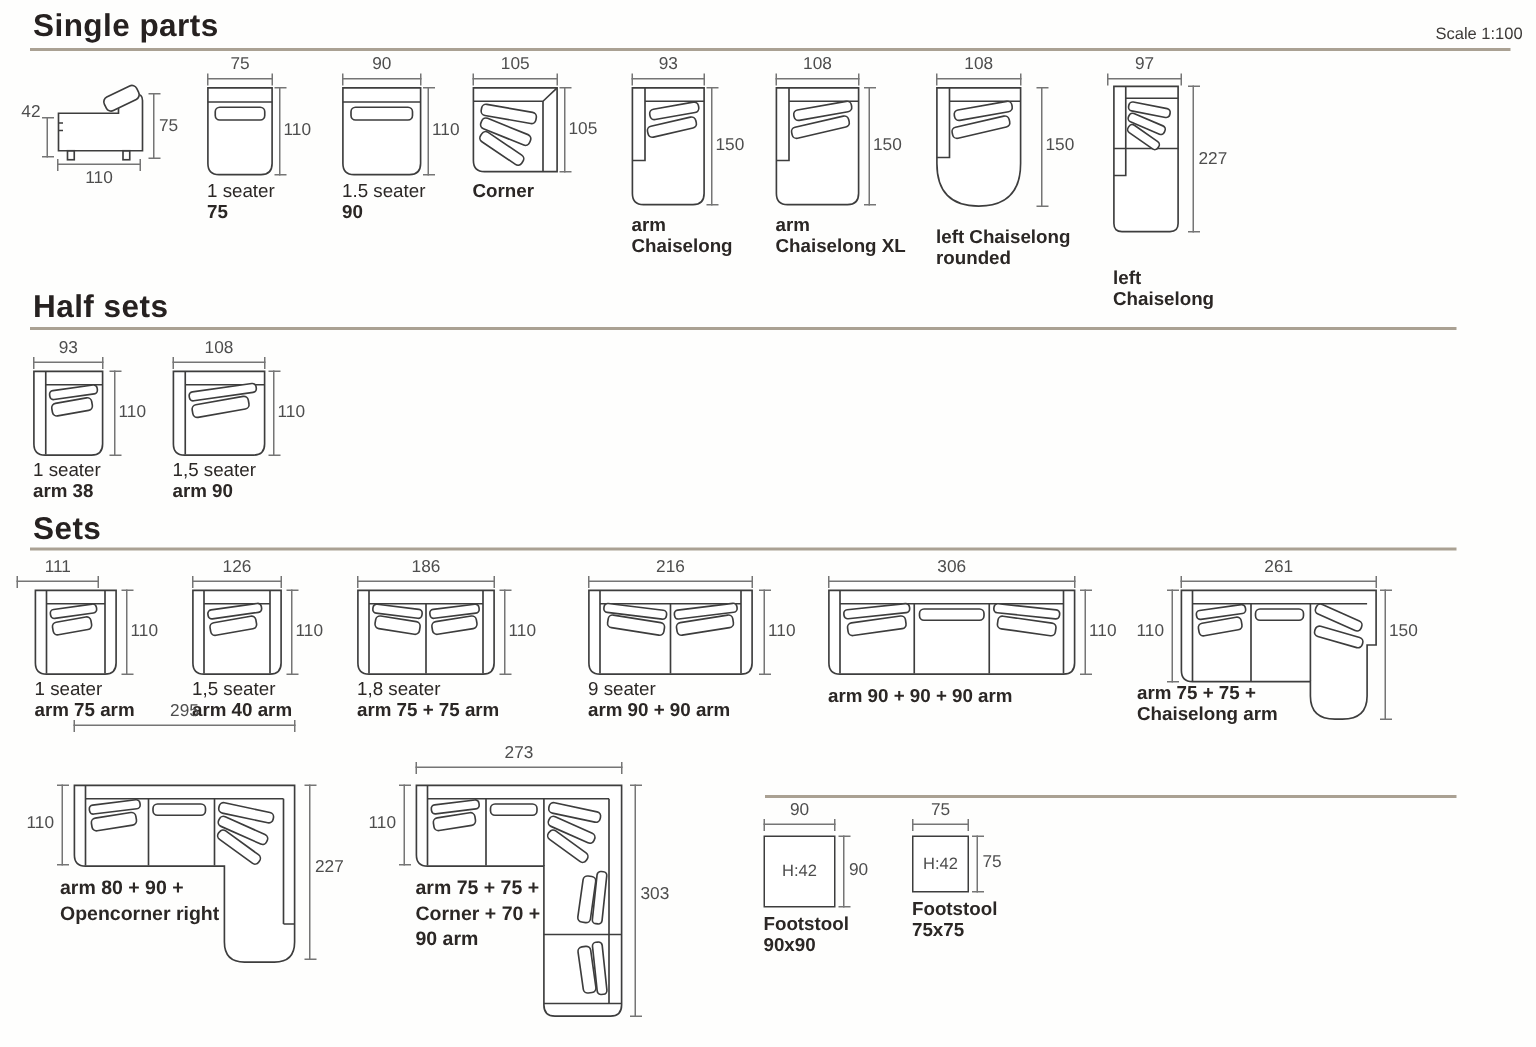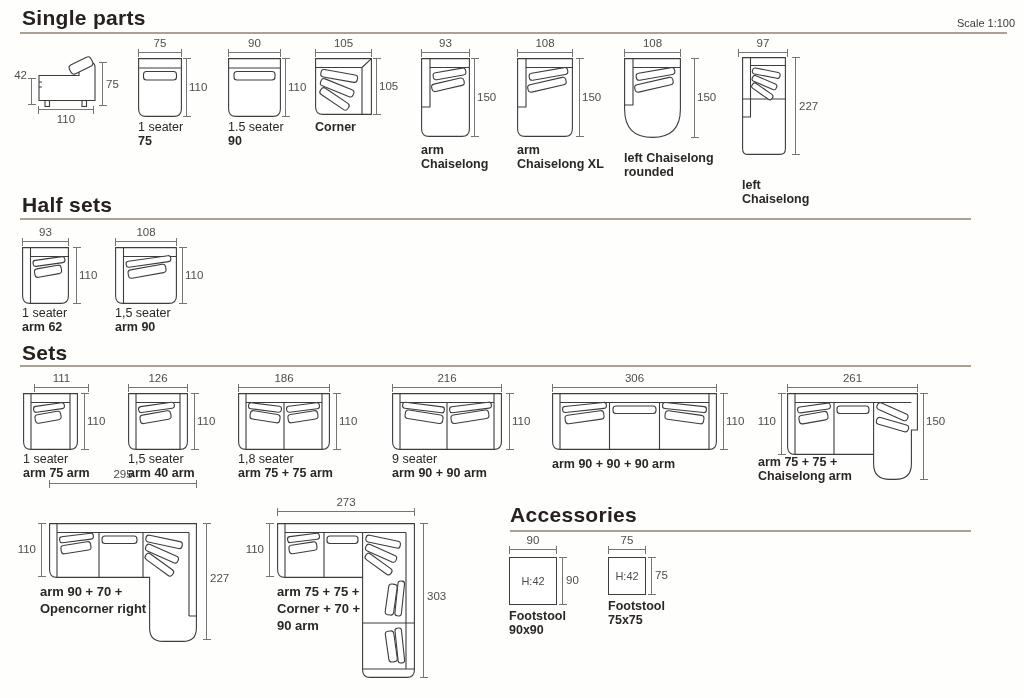--- a/index.html
+++ b/index.html
@@ -207,21 +207,21 @@
       <path class="f" d="M0.6,0.6 H46.4 V49 Q46.4,56.4 39,56.4 H8 Q0.6,56.4 0.6,49 Z"></path>
       <path d="M8.5,0.6 V56 M8.5,9.5 H46.4"></path>
       <rect class="f" x="11" y="11.5" width="32" height="6" rx="2.5" transform="rotate(-8 27 14.5)"></rect>
       <rect class="f" x="12.5" y="20" width="27" height="8.5" rx="3" transform="rotate(-10 26 24)"></rect>
     </g>
   </svg>
   <div class="vln" style="left:76px;top:247px;height:57px"></div>
   <div class="dnum" style="left:79px;top:269px">110</div>
   <div class="cap" style="left:22px;top:307px">
     <span>1 seater</span><br>
-    <span class="b">arm 62</span>
+    <span class="b">arm 38</span>
   </div>
 
   <div class="dimt" style="left:115px;top:226px;width:62px">
     <div class="n">108</div>
     <div class="ln"></div>
   </div>
   <svg class="draw" style="left:115px;top:247px" width="62" height="57">
     <g class="d">
       <path class="f" d="M0.6,0.6 H61.4 V49 Q61.4,56.4 54,56.4 H8 Q0.6,56.4 0.6,49 Z"></path>
       <path d="M8.5,0.6 V56 M8.5,9.5 H61.4"></path>
@@ -232,21 +232,21 @@
   <div class="vln" style="left:182px;top:247px;height:57px"></div>
   <div class="dnum" style="left:185px;top:269px">110</div>
   <div class="cap" style="left:115px;top:307px">
     <span>1,5 seater</span><br>
     <span class="b">arm 90</span>
   </div>
 
   <div class="h1" style="left:22px;top:341px">Sets</div>
   <div class="rule" style="left:20px;top:365px;width:951px"></div>
 
-  <div class="dimt" style="left:34px;top:372px;width:55px">
+  <div class="dimt" style="left:11px;top:372px;width:55px">
     <div class="n">111</div>
     <div class="ln"></div>
   </div>
   <svg class="draw" style="left:23px;top:393px" width="55" height="57">
     <g class="d">
       <path class="f" d="M0.6,0.6 H54.4 V49 Q54.4,56.4 47,56.4 H8 Q0.6,56.4 0.6,49 Z"></path>
       <path d="M8,0.6 V56 M47,0.6 V56 M8,9.5 H47"></path>
       <rect class="f" x="10.5" y="11.5" width="31" height="6" rx="2.5" transform="rotate(-8 26 14.5)"></rect>
       <rect class="f" x="12" y="20" width="26" height="8.5" rx="3" transform="rotate(-10 25 24)"></rect>
     </g>
@@ -378,21 +378,21 @@
       <rect class="f" x="97" y="11.5" width="37" height="7" rx="3" transform="rotate(12 97 15)"></rect>
       <rect class="f" x="97" y="20" width="35" height="7" rx="3" transform="rotate(24 97 23.5)"></rect>
       <rect class="f" x="97" y="28.5" width="33" height="7" rx="3" transform="rotate(36 97 32)"></rect>
     </g>
   </svg>
   <div class="vln" style="left:41px;top:523px;height:54px"></div>
   <div class="dnum r" style="left:10px;top:543px;width:26px">110</div>
   <div class="vln" style="left:206px;top:523px;height:117px"></div>
   <div class="dnum" style="left:210px;top:572px">227</div>
   <div class="cap lg" style="left:40px;top:583px">
-    <span class="b">arm 90 + 70 +</span><br>
+    <span class="b">arm 80 + 90 +</span><br>
     <span class="b">Opencorner right</span>
   </div>
 
   <div class="dimt" style="left:277px;top:496px;width:138px">
     <div class="n">273</div>
     <div class="ln"></div>
   </div>
   <svg class="draw" style="left:277px;top:523px" width="138" height="155">
     <g class="d">
       <path class="f" d="M0.6,0.6 H137.4 V147 Q137.4,154.4 130,154.4 H93 Q85.6,154.4 85.6,147 V54.4 H8 Q0.6,54.4 0.6,47 Z"></path>
@@ -412,21 +412,20 @@
   <div class="vln" style="left:269px;top:523px;height:54px"></div>
   <div class="dnum r" style="left:238px;top:543px;width:26px">110</div>
   <div class="vln" style="left:423px;top:523px;height:155px"></div>
   <div class="dnum" style="left:427px;top:590px">303</div>
   <div class="cap lg" style="left:277px;top:583px">
     <span class="b">arm 75 + 75 +</span><br>
     <span class="b">Corner + 70 +</span><br>
     <span class="b">90 arm</span>
   </div>
 
-  <div class="h1" style="left:510px;top:503px">Accessories</div>
   <div class="rule" style="left:510px;top:530px;width:461px"></div>
 
   <div class="dimt" style="left:509px;top:534px;width:48px">
     <div class="n">90</div>
     <div class="ln"></div>
   </div>
   <div class="fsbox" style="left:509px;top:557px;width:48px;height:48px">
     <span>H:42</span>
   </div>
   <div class="vln" style="left:562px;top:557px;height:48px"></div>

